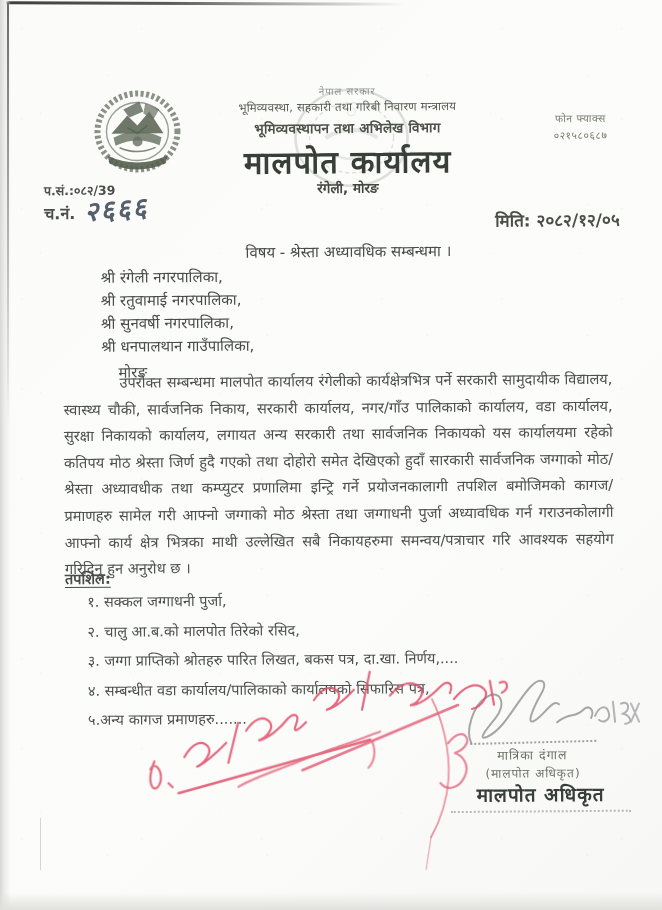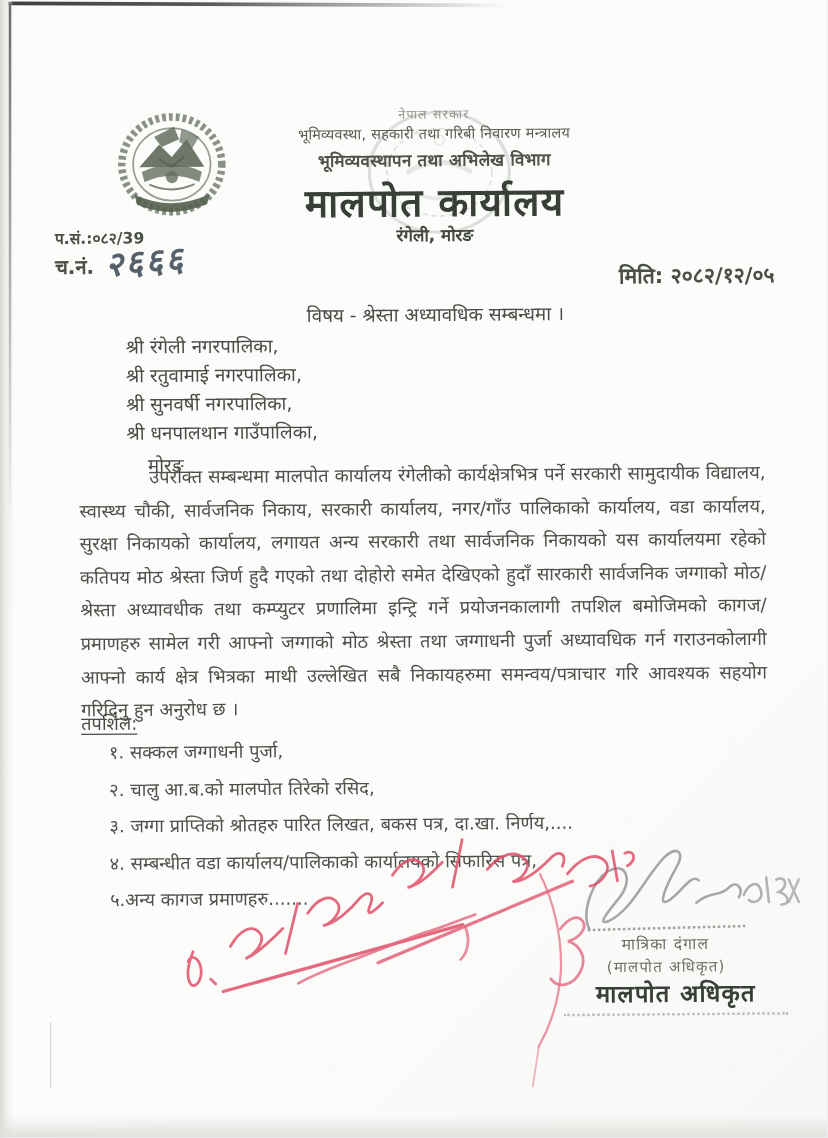--- a/index.html
+++ b/index.html
@@ -74,21 +74,21 @@
   
   .subject{position:absolute;left:150px;top:241px;width:400px;text-align:center;font-size:15px;color:#474d46;}
   .addressees{position:absolute;left:102px;top:265px;font-size:15px;line-height:23px;color:#474d46;}
   .district{position:absolute;left:119px;top:360px;font-size:15px;color:#474d46;}
   .body-para{
     position:absolute;left:64px;top:368px;width:549px;
     font-size:14.6px;line-height:26.6px;text-align:justify;text-indent:56px;color:#4c514b;
   }
   .tapasil-h{
     position:absolute;left:64px;top:566px;font-size:14.5px;color:#474d46;
-    text-decoration:underline;text-underline-offset:3px;font-weight:400;
+    text-decoration:underline;text-underline-offset:3px;font-weight:700;
   }
   .tapasil-list{position:absolute;left:86px;top:589px;font-size:14.5px;color:#4c514b;}
   .tapasil-list div{margin-bottom:9.5px;}
   
   .sig-scribble{position:absolute;left:455px;top:672px;width:185px;height:80px;}
   .sig-dotted{
     position:absolute;left:468px;top:742px;width:126px;height:1px;
     border-bottom:2px dotted #8a8d85;opacity:.8;transform:rotate(-1deg);
   }
   .sig-name{position:absolute;left:455px;top:748px;width:150px;text-align:center;font-size:12.5px;color:#6a6f64;letter-spacing:1px;}
@@ -150,20 +150,24 @@
         <circle cx="66" cy="30" r="4" opacity="0.4"></circle>
       </g>
     </svg>
 
     <div class="hdr-country">नेपाल सरकार</div>
     <div class="hdr-ministry">भूमिव्यवस्था, सहकारी तथा गरिबी निवारण मन्त्रालय</div>
     <div class="hdr-department">भूमिव्यवस्थापन तथा अभिलेख विभाग</div>
     <div class="hdr-office">मालपोत कार्यालय</div>
     <div class="hdr-location">रंगेली, मोरङ</div>
 
+    <div class="phone-block">
+      <div>फोन फ्याक्स</div>
+      <div>०२१५८०६८७</div>
+    </div>
 
     <div class="ref-no">प.सं.:०८२/39</div>
     <div class="chalani-label">च.नं.</div>
     <div class="chalani-value">२६६६</div>
     <div class="date-line">मिति: २०८२/१२/०५</div>
 
     <div class="subject">विषय - श्रेस्ता अध्यावधिक सम्बन्धमा ।</div>
 
     <div class="addressees">
       <div>श्री रंगेली नगरपालिका,</div>

